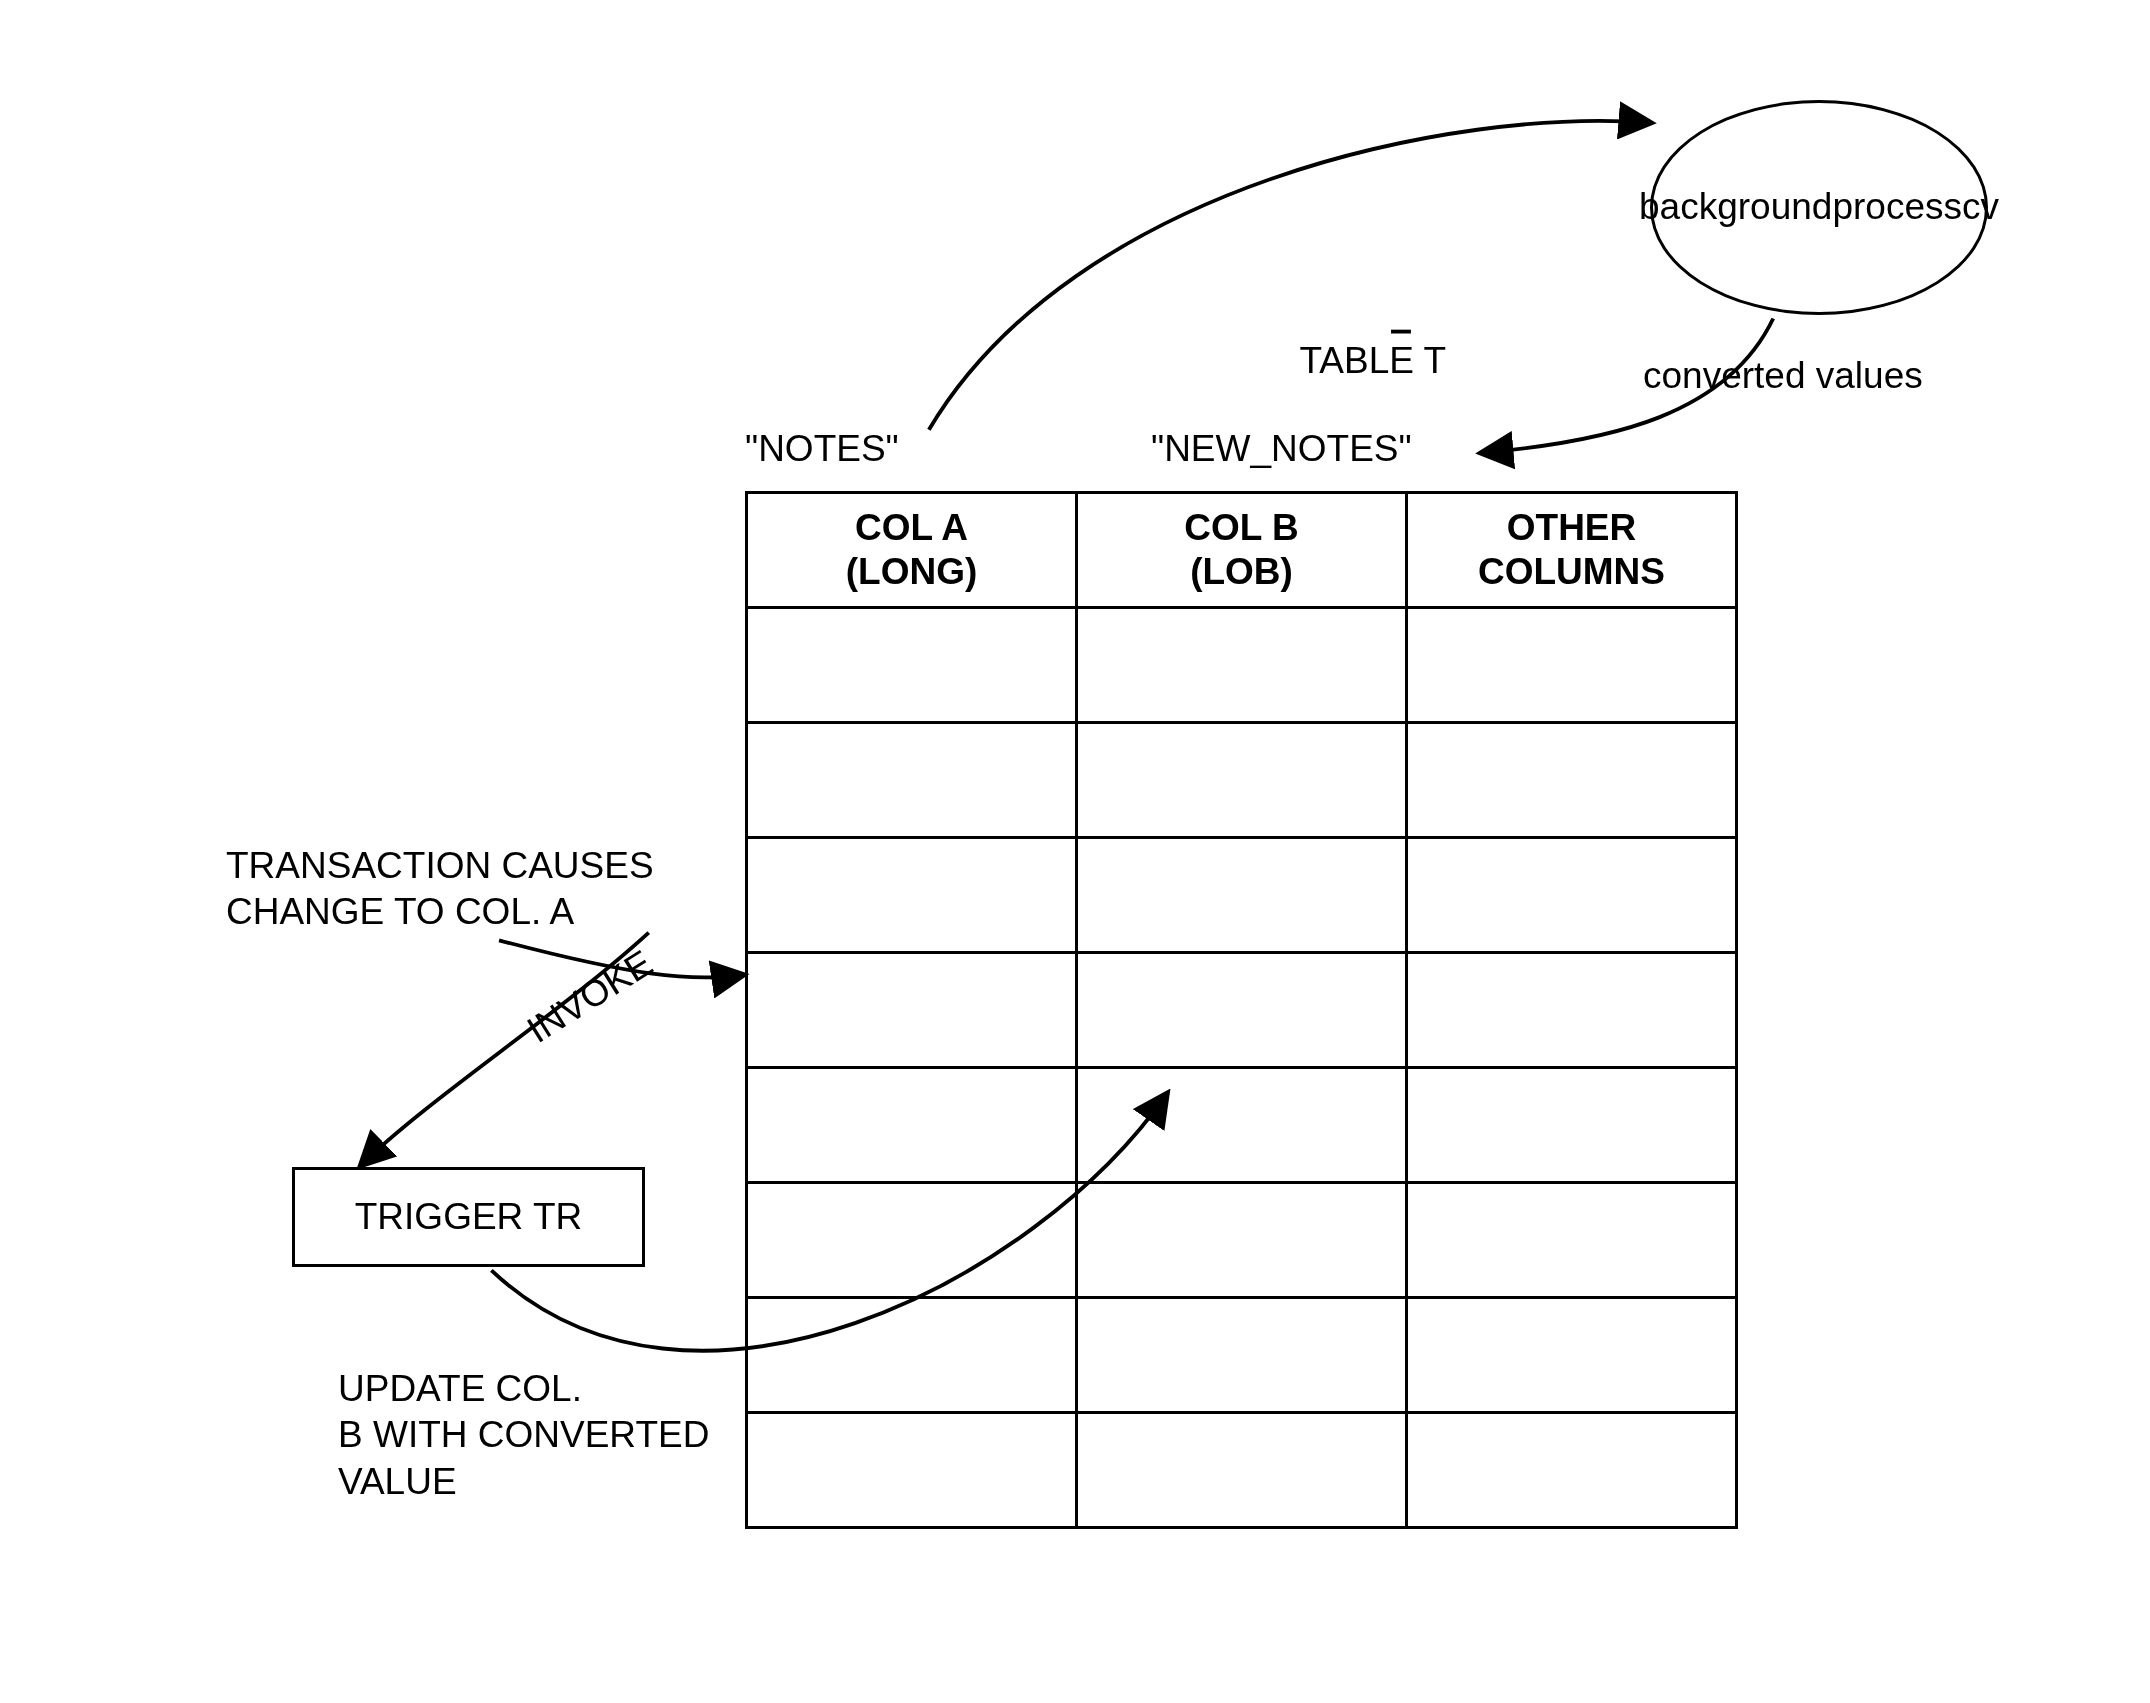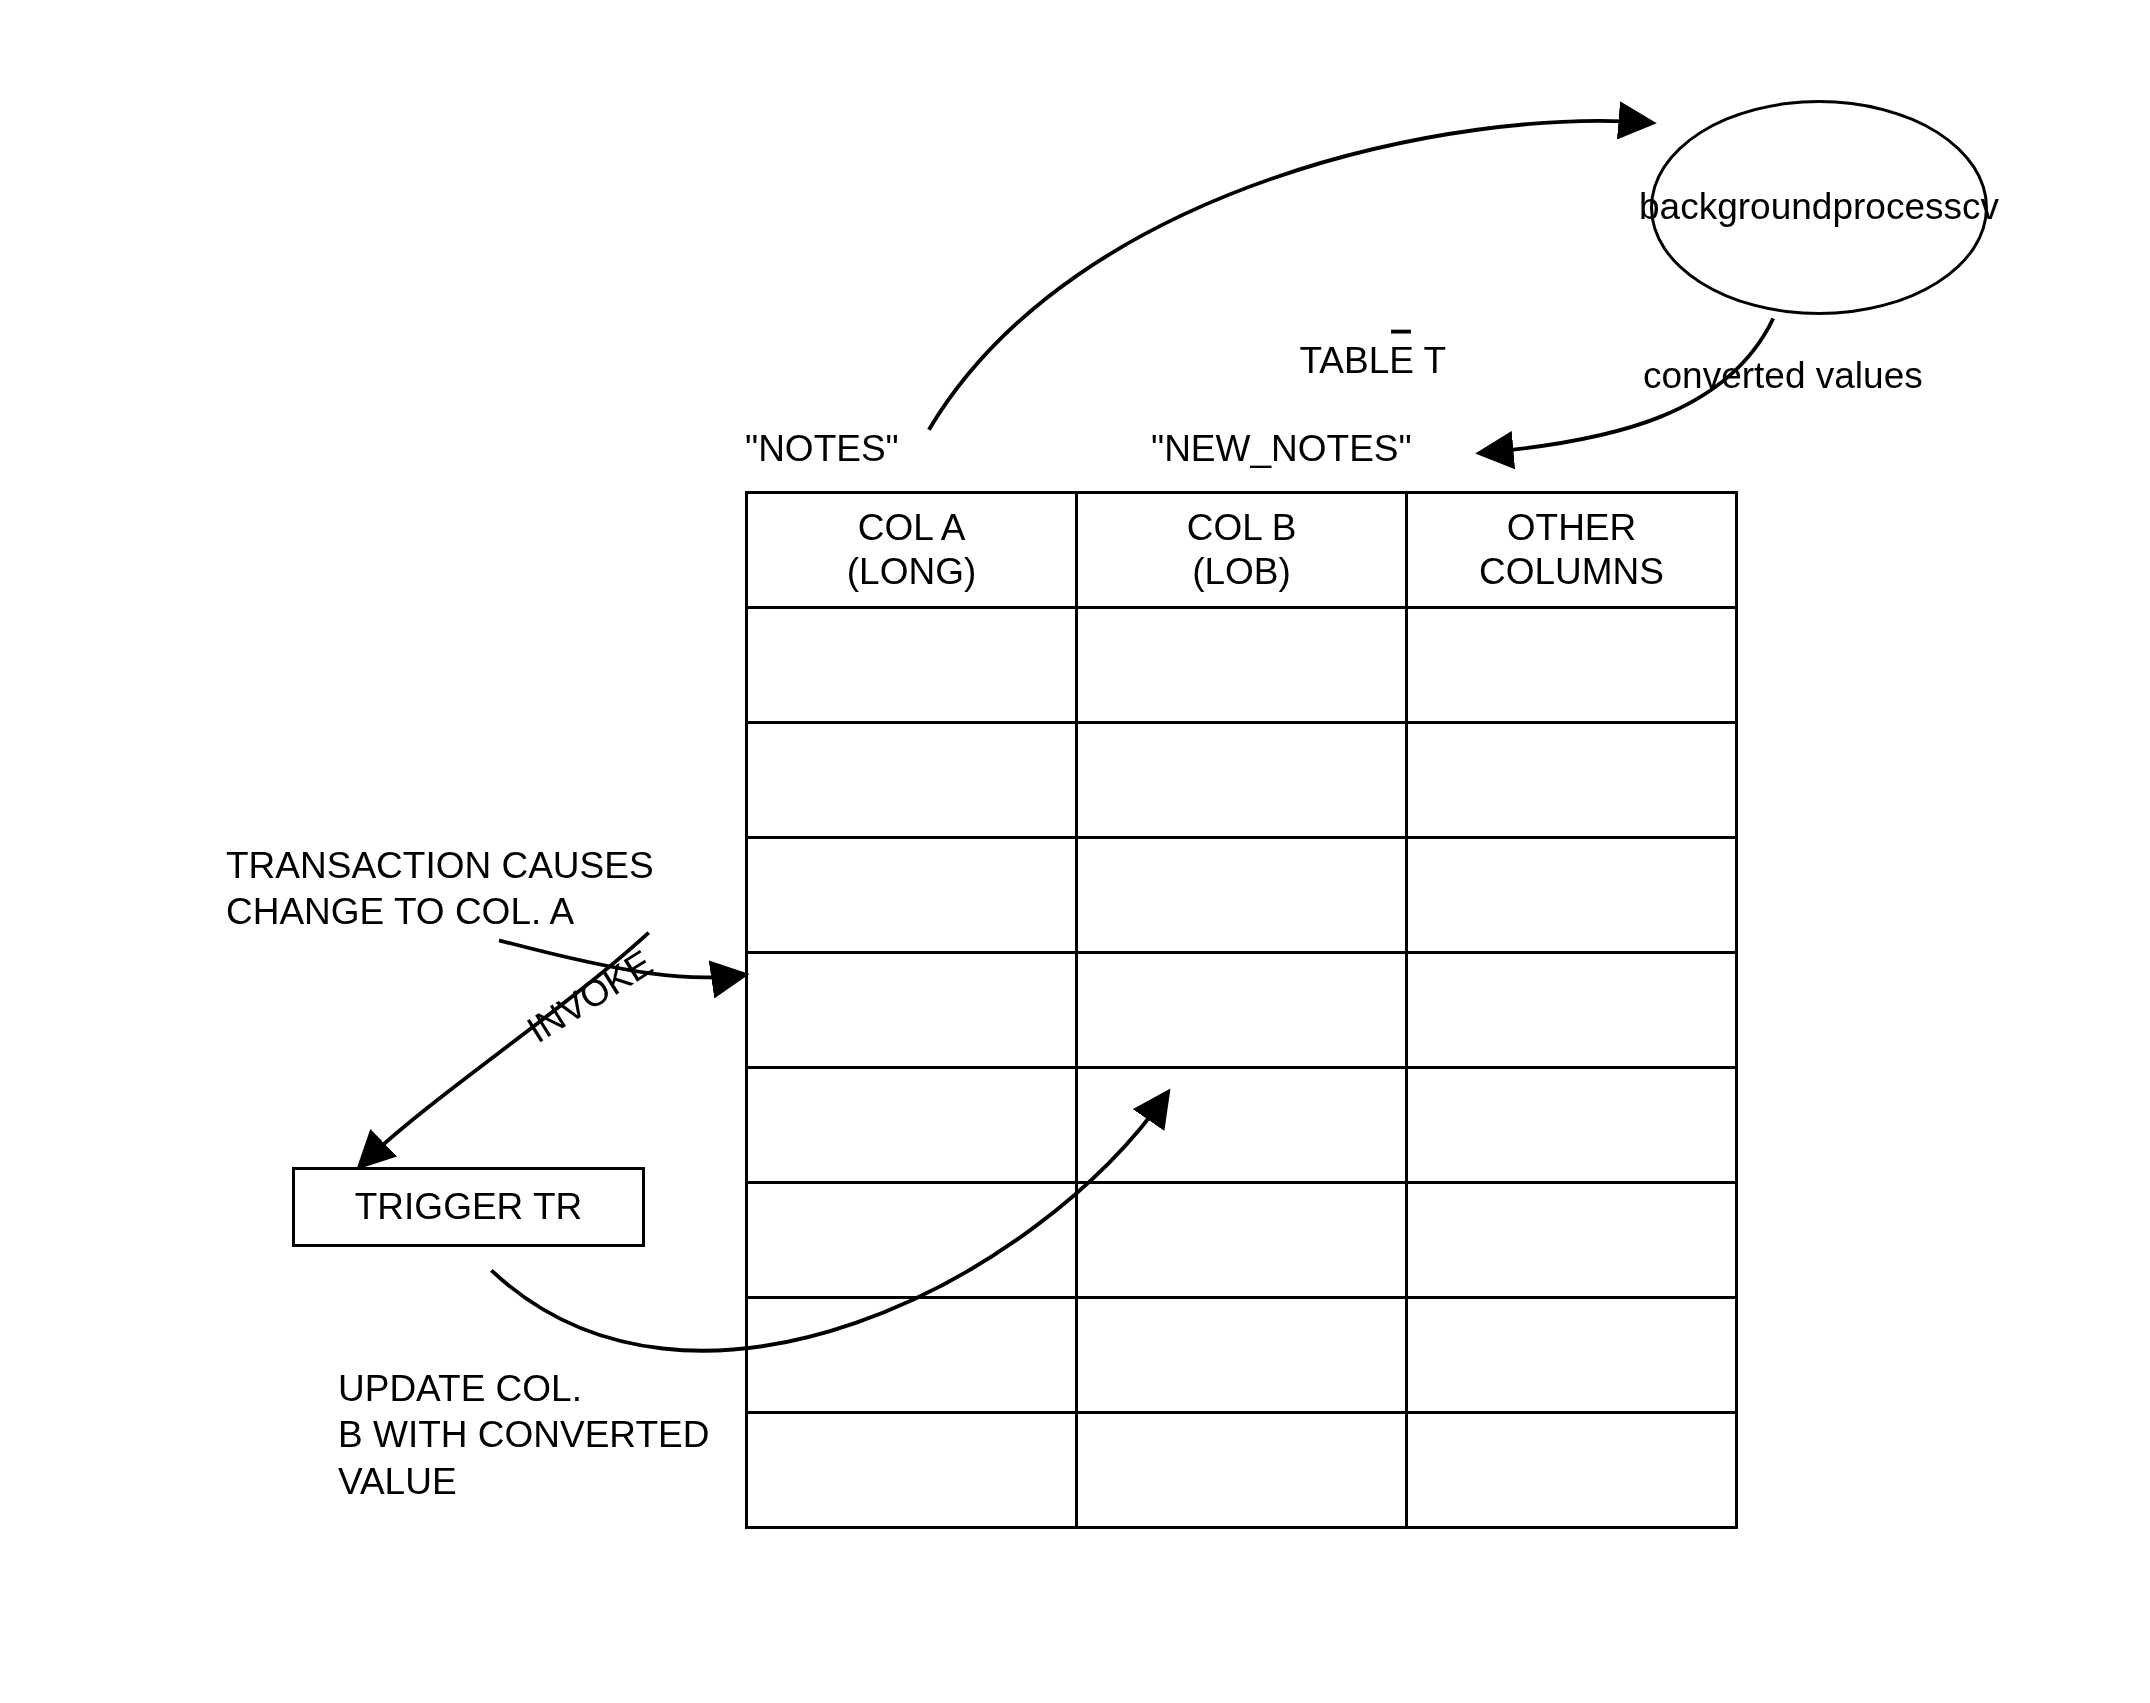--- a/index.html
+++ b/index.html
@@ -33,21 +33,21 @@
     left: 745px;
     top: 491px;
     border-collapse: collapse;
   }
   .tbl th, .tbl td {
     border: 3.1px solid #000;
     padding: 0;
   }
   .tbl th {
     height: 115px;
-    font-weight: normal;
+    font-weight: bold;
     font-size: 37px;
     text-align: center;
     line-height: 1.2;
     vertical-align: middle;
   }
   .tbl td { height: 115px; }
   .colA { width: 330px; }
   .colB { width: 330px; margin-left: 37px; }
   .colC { width: 330px; }
 
@@ -68,21 +68,21 @@
     text-align: center;
   }
   .ellipse .cv { }
 
   
   .trigger {
     position: absolute;
     left: 292px;
     top: 1167px;
     width: 353px;
-    height: 80px;
+    height: 100px;
     border: 3.1px solid #000;
     display: flex;
     align-items: center;
     justify-content: center;
     font-size: 37px;
   }
 
   svg.overlay {
     position: absolute;
     left: 0; top: 0;

